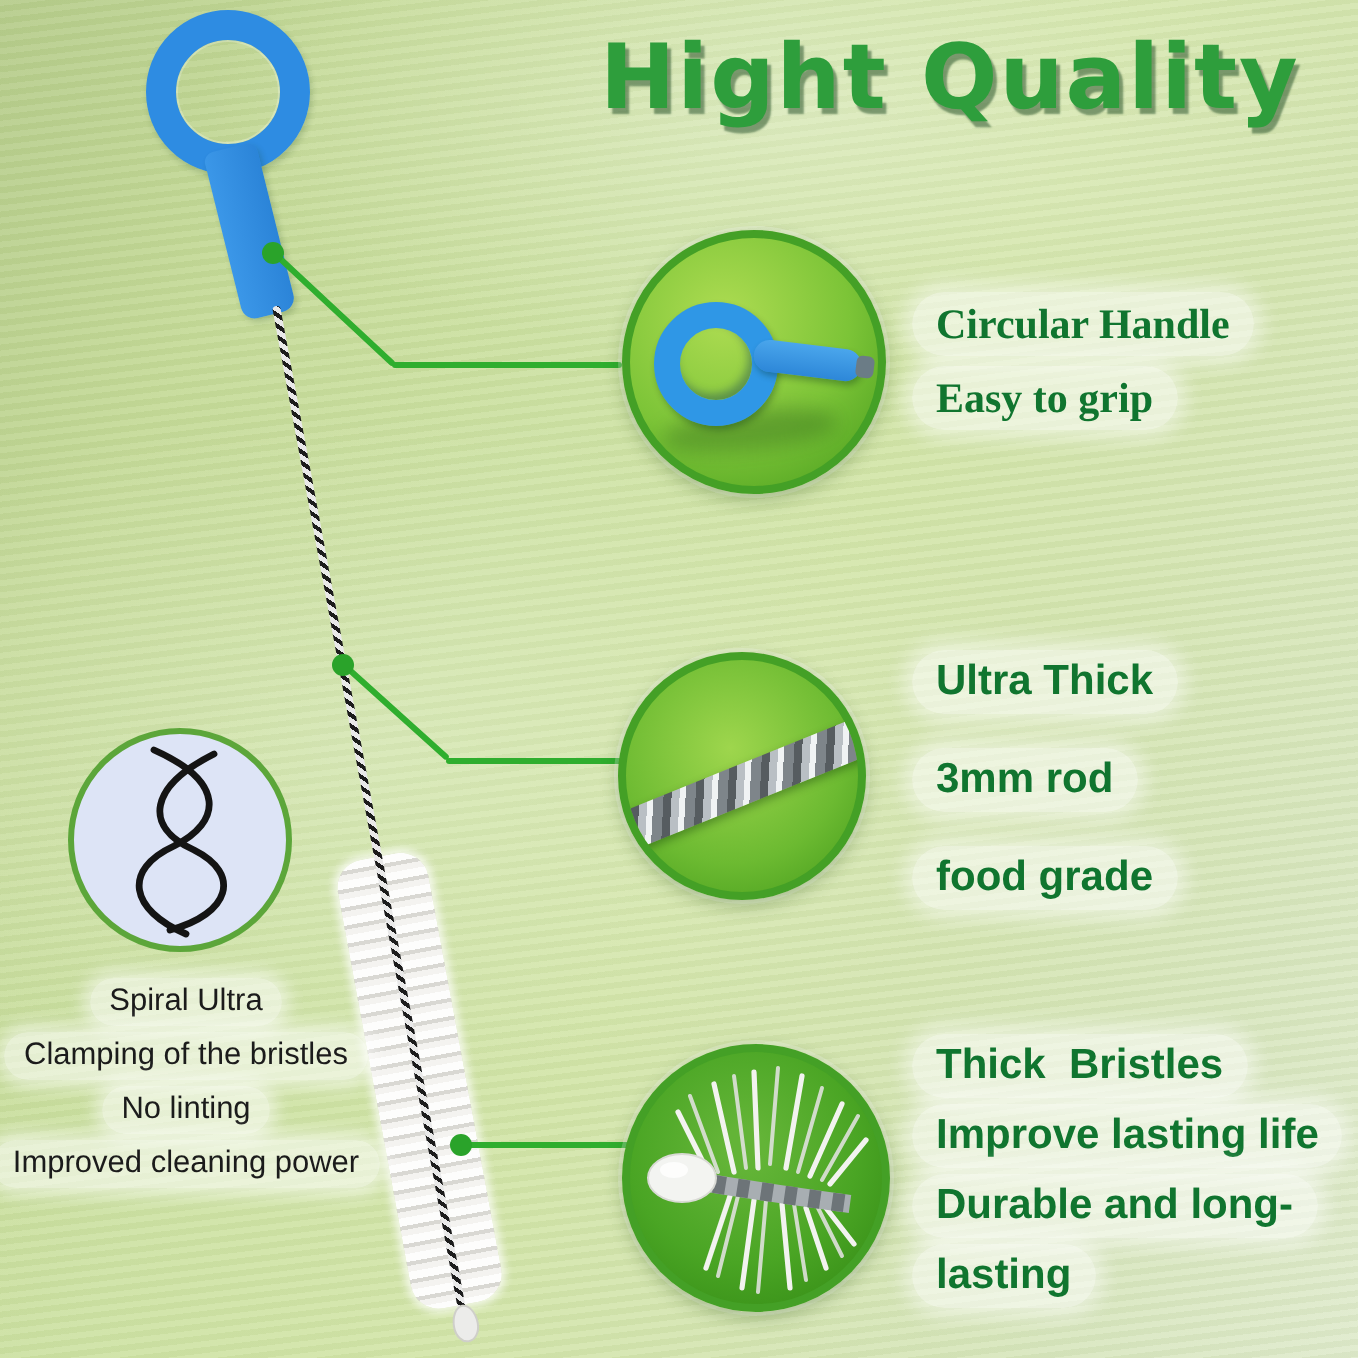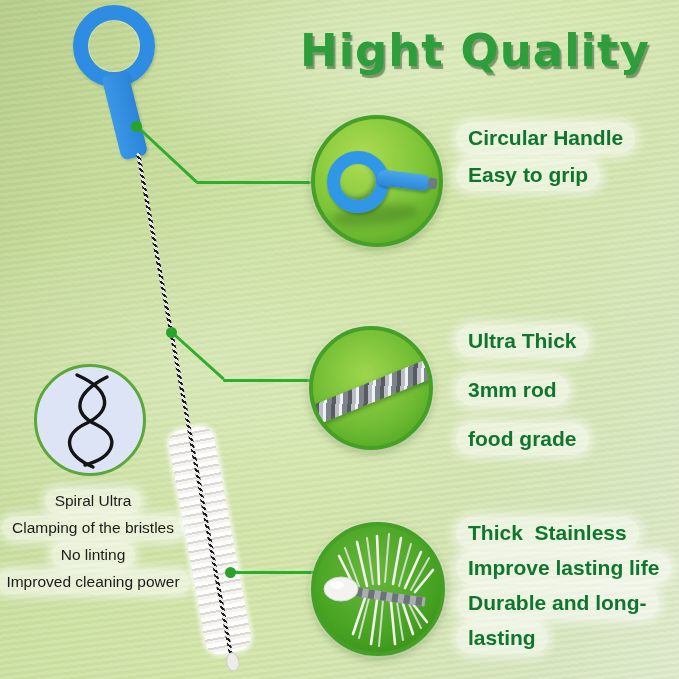--- a/index.html
+++ b/index.html
@@ -8,21 +8,21 @@
     font-family:"Liberation Sans",sans-serif;
     background:
       radial-gradient(ellipse 420px 180px at 58% 8%, rgba(255,255,255,0.28), rgba(255,255,255,0) 70%),
       radial-gradient(ellipse 520px 240px at 28% 55%, rgba(255,255,255,0.20), rgba(255,255,255,0) 70%),
       repeating-linear-gradient(173deg, rgba(255,255,255,0.05) 0 3px, rgba(90,120,40,0.05) 3px 6px),
       linear-gradient(118deg,#b7cd8d 0%,#c6db9a 18%,#cfe3a6 38%,#d4e6ab 55%,#d6e6b4 70%,#d9e7c0 85%,#e0ebce 100%);
   }
   .abs{position:absolute;}
   
   .title{
-    left:300px;top:24px;width:360px;
+    left:300px;top:12px;width:360px;
     font-family:"DejaVu Sans","Liberation Sans",sans-serif;
     font-size:45px;font-weight:bold;letter-spacing:1px;
     color:#2e9e3c;
     text-shadow:2px 3px 1px rgba(42,84,44,0.55);
     white-space:nowrap;
   }
   
   .handle-ring{
     left:73px;top:5px;width:52px;height:52px;
     border:15px solid #2e8ce2;border-radius:50%;
@@ -100,21 +100,21 @@
     background:#dde4f6;border:3px solid #5ca63a;z-index:6;
   }
   
   .callout-text{position:absolute;display:flex;flex-direction:column;align-items:flex-start;gap:5px;z-index:7;}
   .pill{
     font-size:21px;line-height:26px;font-weight:bold;color:#10752f;
     background:rgba(255,255,255,0.55);padding:3px 12px;border-radius:16px;
     box-shadow:0 0 9px 5px rgba(255,255,255,0.45);
     white-space:pre;
   }
-  .block1{left:456px;top:122px;}
+  .block1{left:456px;top:146px;font-family:Liberation Serif, serif;}
   .block2{left:456px;top:325px;gap:17px;}
   .block3{left:456px;top:517px;gap:3px;}
   .spiral-text{left:0px;top:489px;width:186px;display:flex;flex-direction:column;align-items:center;gap:3px;z-index:7;position:absolute;}
   .pill-dark{
     font-size:15.5px;line-height:18px;font-weight:normal;color:#1b1b1b;
     background:rgba(255,255,255,0.55);padding:3px 10px;border-radius:12px;
     box-shadow:0 0 8px 4px rgba(255,255,255,0.5);
     white-space:pre;
   }
 </style>
@@ -198,21 +198,21 @@
     <div class="pill">Easy to grip</div>
   </div>
 
   <div class="callout-text block2">
     <div class="pill">Ultra Thick</div>
     <div class="pill">3mm rod</div>
     <div class="pill">food grade</div>
   </div>
 
   <div class="callout-text block3">
-    <div class="pill">Thick  Stainless</div>
+    <div class="pill">Thick  Bristles</div>
     <div class="pill">Improve lasting life</div>
     <div class="pill">Durable and long-</div>
     <div class="pill">lasting</div>
   </div>
 
   <div class="spiral-text">
     <div class="pill-dark">Spiral Ultra</div>
     <div class="pill-dark">Clamping of the bristles</div>
     <div class="pill-dark">No linting</div>
     <div class="pill-dark">Improved cleaning power</div>

